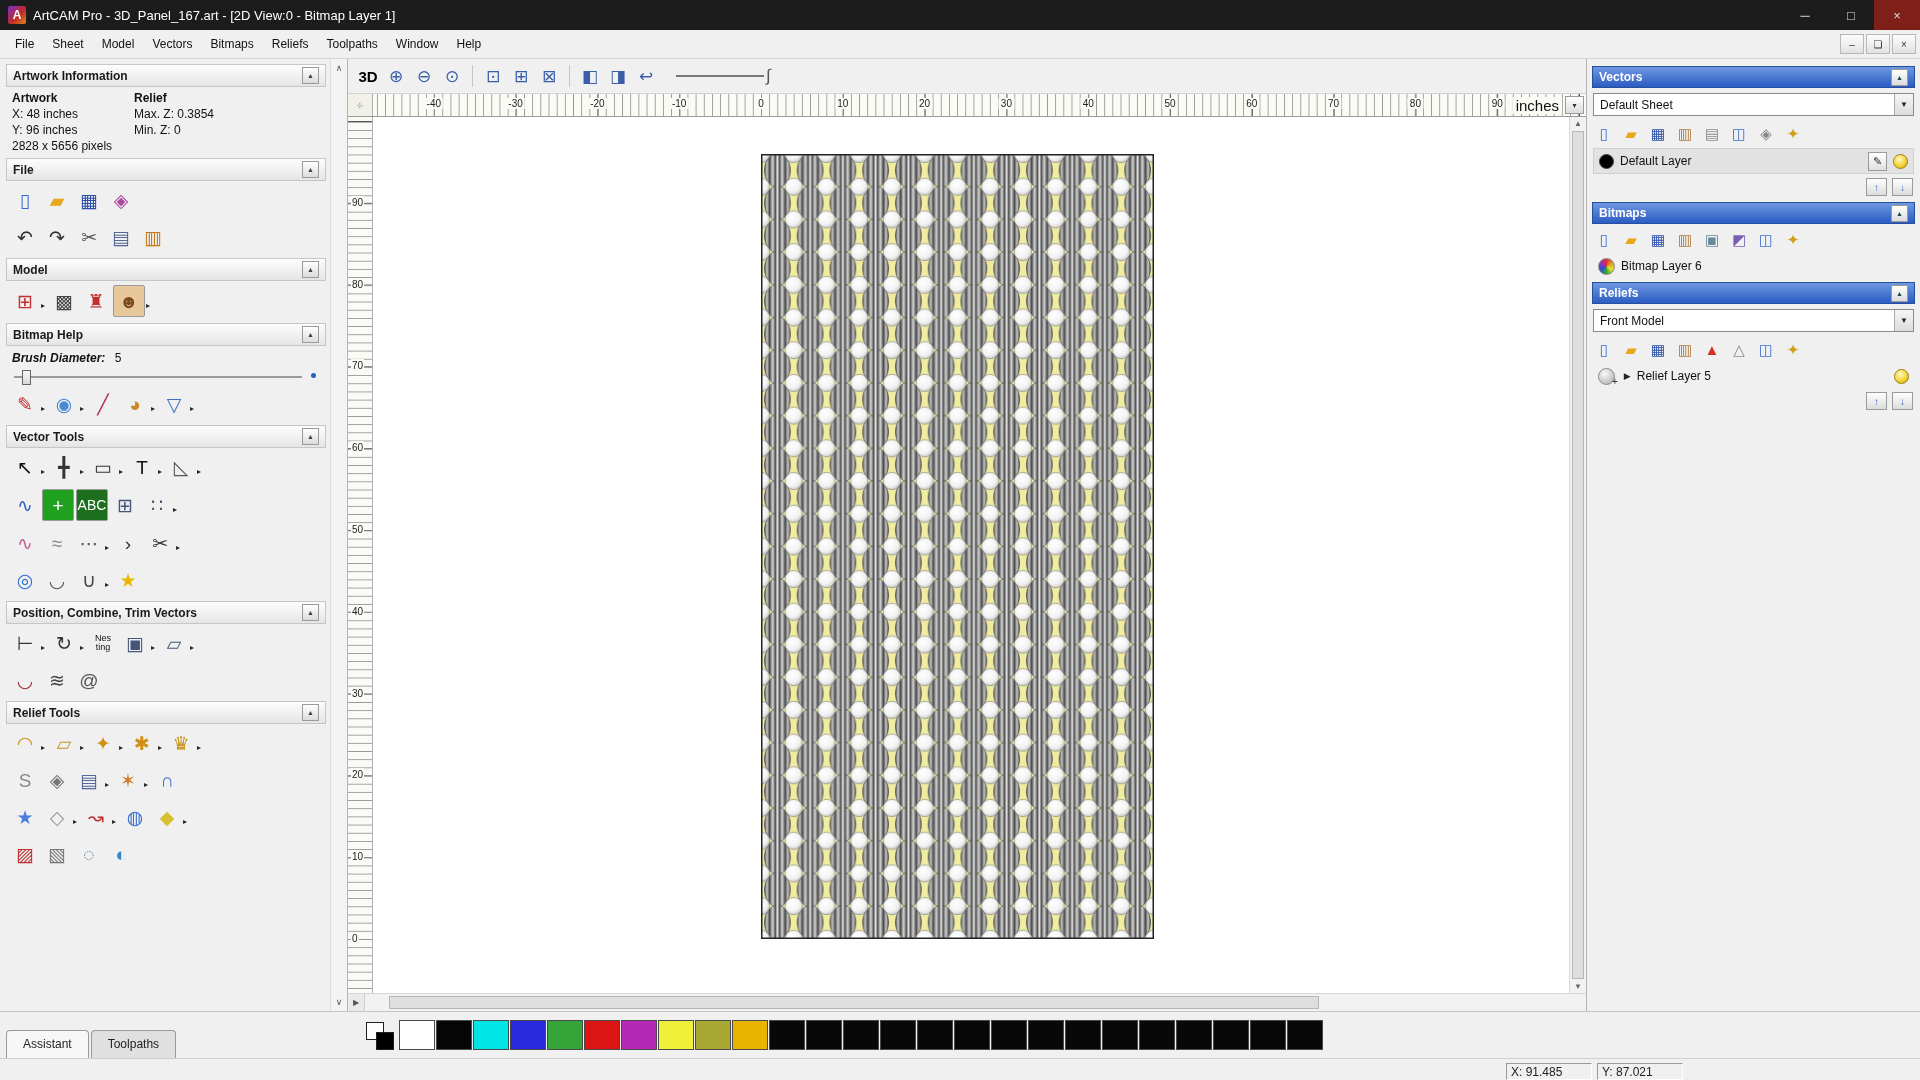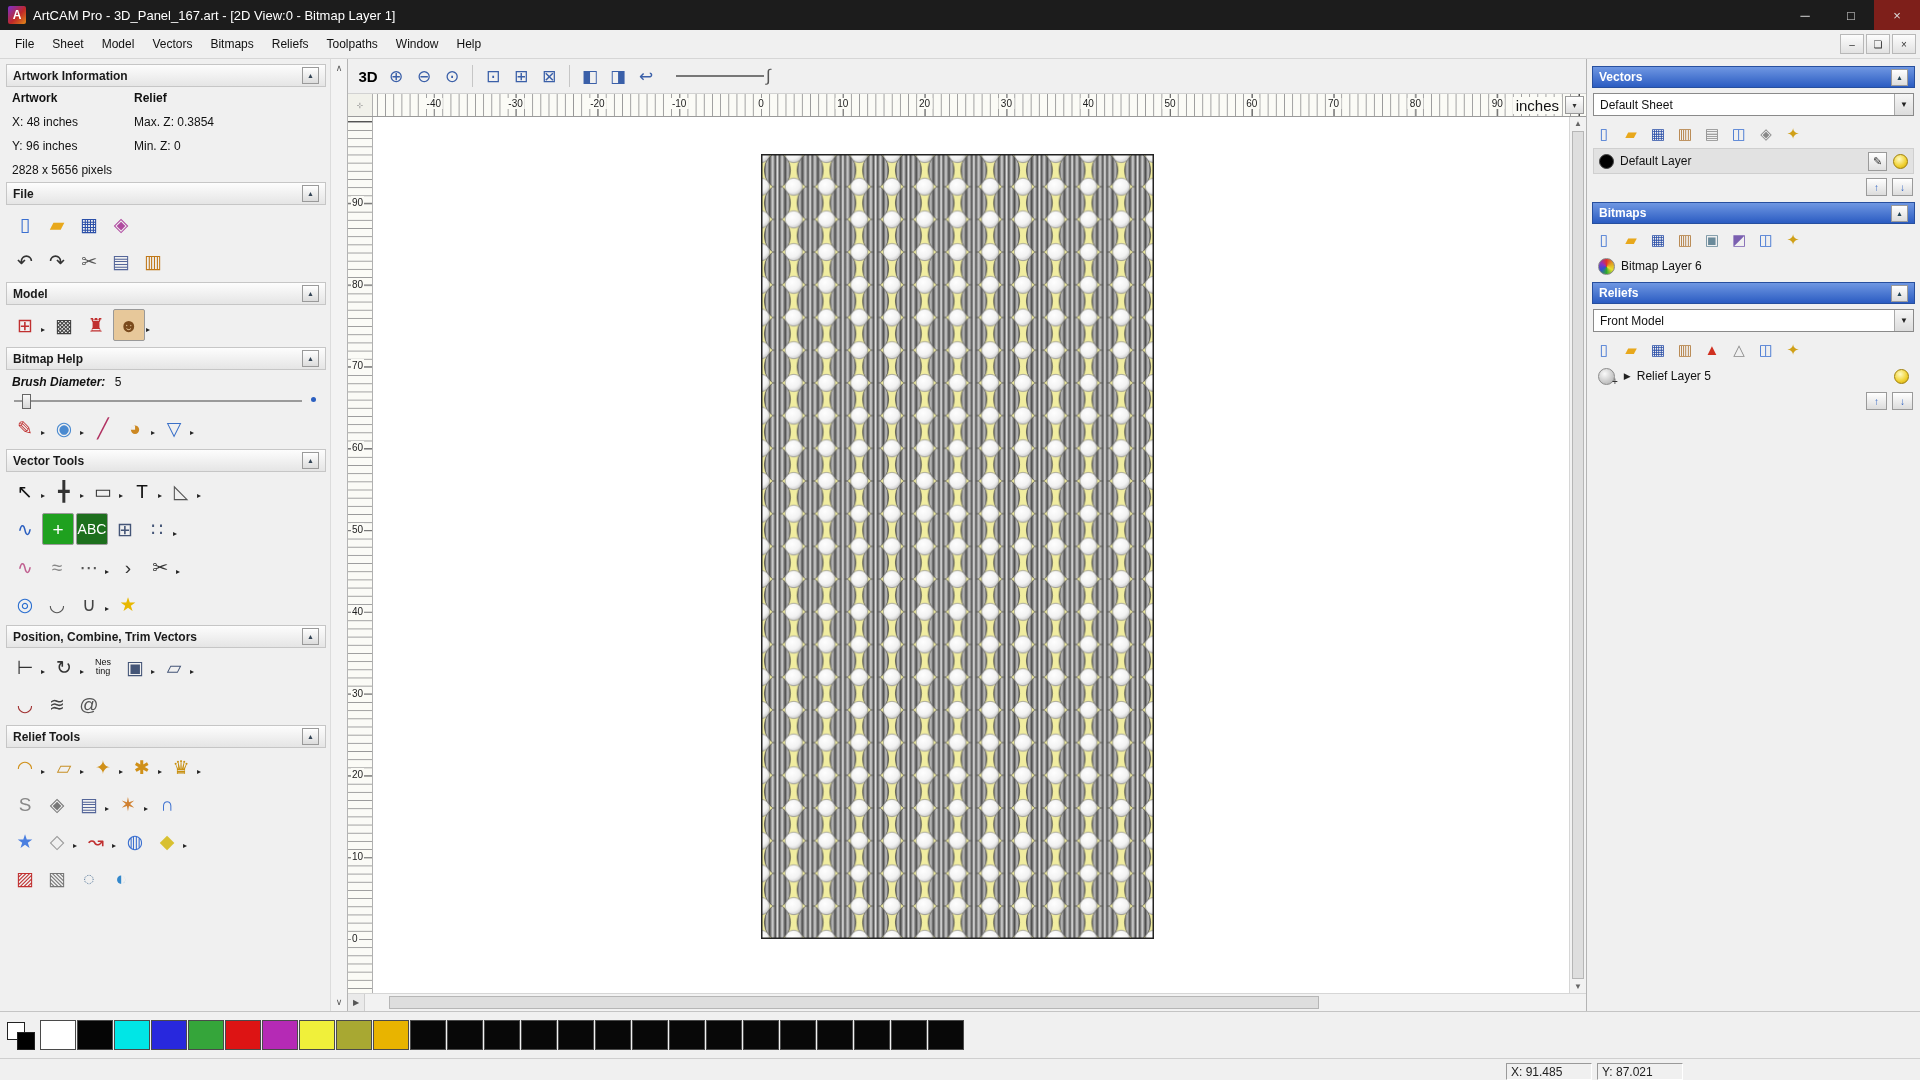--- a/index.html
+++ b/index.html
@@ -27,21 +27,21 @@
   
   .workspace{height:952px;display:flex;flex:0 0 auto;min-height:0;}
 
   
   .left-panel{width:347px;flex:0 0 auto;background:#f0f0f0;border-right:1px solid #b4b4b4;position:relative;overflow:hidden;}
   .lp-inner{position:absolute;inset:0 17px 0 0;padding:2px 4px 0 6px;overflow:hidden;}
   .sec-header{height:21px;margin-top:3px;background:linear-gradient(#fdfdfd,#e5e5e5);border:1px solid #c6c6c6;
     display:flex;align-items:center;padding:0 6px;font-weight:bold;color:#1a1a1a;}
   .collapse-btn{margin-left:auto;width:15px;height:15px;border:1px solid #9a9a9a;background:linear-gradient(#fff,#dcdcdc);
     display:flex;align-items:center;justify-content:center;font-size:7px;color:#345;}
-  .pi-grid{display:grid;grid-template-columns:122px 1fr;padding:4px 4px 2px 6px;row-gap:10px;}
+  .pi-grid{display:grid;grid-template-columns:122px 1fr;padding:4px 4px 2px 6px;row-gap:2px;}
   .pi-grid .hd{font-weight:bold;}
   .icon-row{display:flex;align-items:center;padding:4px 2px 3px 4px;}
   .icon{width:30px;height:30px;display:flex;align-items:center;justify-content:center;border-radius:2px;margin-right:2px;}
   .icon .g{font-size:19px;line-height:1;white-space:pre-line;text-align:center;}
   .icon.tile{border:1px solid #999;}
   .fly{font-size:8px;color:#222;margin:8px 4px 0 -1px;}
   .brush-row{padding:5px 6px 0 6px;font-style:italic;font-weight:bold;}
   .brush-val{font-style:normal;font-weight:normal;margin-left:6px;}
   .slider{position:relative;height:16px;margin:4px 10px 0 8px;}
   .slider .track{position:absolute;left:0;right:14px;top:7px;height:2px;background:#9a9a9a;}
@@ -704,20 +704,24 @@
       </div>
       <div class="updown">
         <span class="ud-btn">↑</span>
         <span class="ud-btn">↓</span>
       </div>
 
     </div>
   </div>
 
   <div class="bottom-band">
+    <div class="band-left">
+        <div class="tab active">Assistant</div>
+        <div class="tab">Toolpaths</div>
+      </div>
     <div class="band-center">
       <div class="swatch-primary">
         <span class="ps-white"></span>
         <span class="ps-black"></span>
       </div>
       <span style="display:flex">
           <span class="swatch" style="background: rgb(255, 255, 255);"></span>
           <span class="swatch" style="background: rgb(5, 5, 5);"></span>
           <span class="swatch" style="background: rgb(0, 230, 230);"></span>
           <span class="swatch" style="background: rgb(40, 40, 221);"></span>

